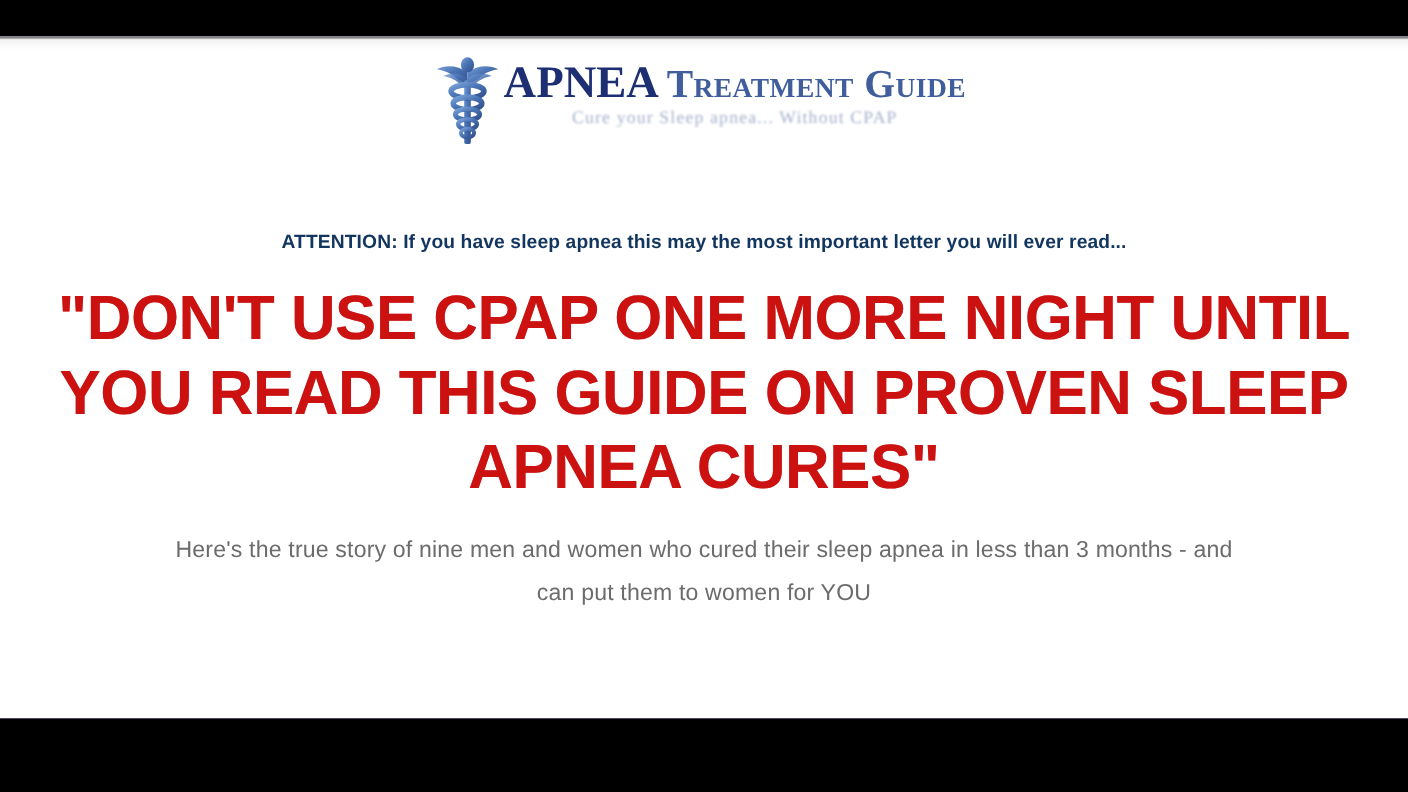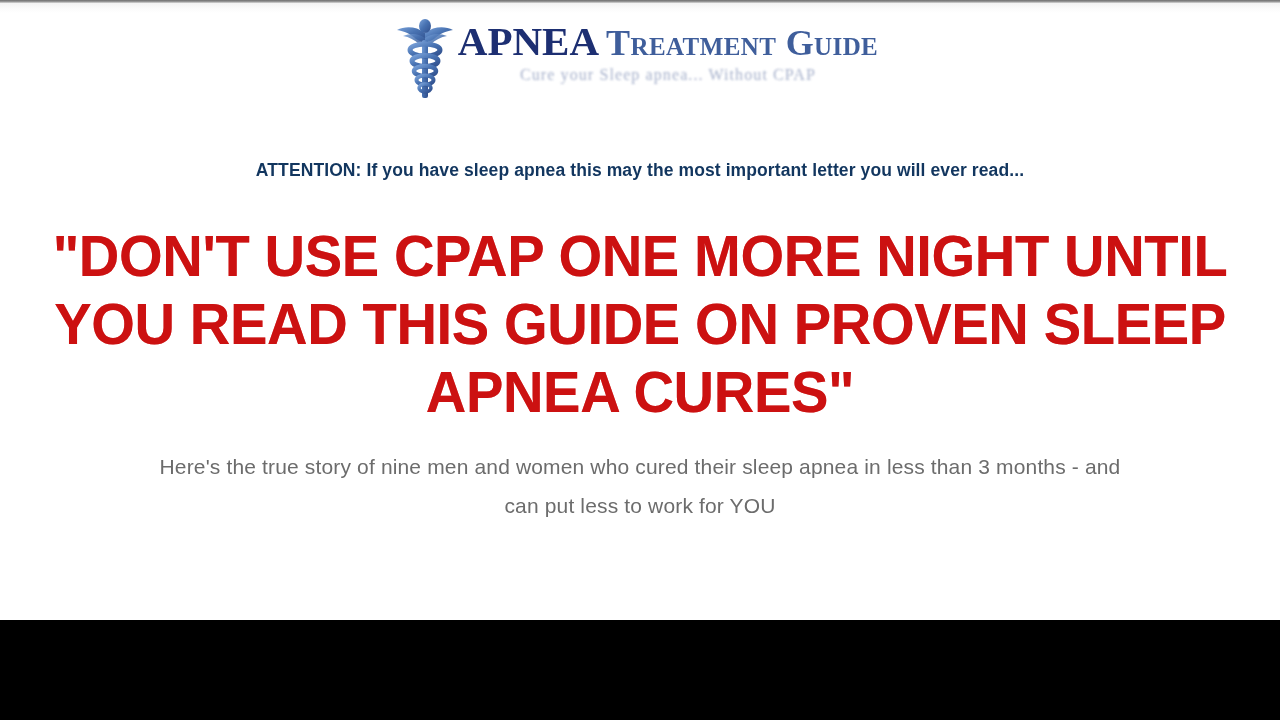--- a/index.html
+++ b/index.html
@@ -13,20 +13,21 @@
     overflow: hidden;
     font-family: "Liberation Sans", sans-serif;
   }
 
   #page {
     position: relative;
     width: 1280px;
     height: 620px;
     background: #4c1d95;
     overflow: hidden;
+    margin-top: 33px;
   }
 
   
   #top-strip {
     position: absolute;
     top: 0; left: 0;
     width: 1280px;
     height: 3px;
     background: linear-gradient(to bottom, #6f6f6f 0%, #8d8d8d 45%, #d8d8d8 100%);
   }
@@ -106,21 +107,21 @@
     letter-spacing: 1.1px;
     color: #9aa6c4;
     white-space: nowrap;
     filter: blur(0.9px);
     opacity: 0.88;
   }
 
   
   #attention-line {
     position: absolute;
-    top: 160px;
+    top: 176px;
     left: 0;
     width: 1280px;
     text-align: center;
     font-size: 17.5px;
     font-weight: 700;
     color: #12365f;
     letter-spacing: 0.1px;
     white-space: nowrap;
     filter: blur(0.25px);
   }
@@ -231,21 +232,21 @@
     <div id="attention-line">ATTENTION: If you have sleep apnea this may the most important letter you will ever read...</div>
 
     <div id="headline">
       <span class="hl-line">"DON'T USE CPAP ONE MORE NIGHT UNTIL</span>
       <span class="hl-line">YOU READ THIS GUIDE ON PROVEN SLEEP</span>
       <span class="hl-line">APNEA CURES"</span>
     </div>
 
     <div id="body-copy">
       <span class="bc-line">Here's the true story of nine men and women who cured their sleep apnea in less than 3 months - and</span>
-      <span class="bc-line">can put less to work for YOU</span>
+      <span class="bc-line">can put them to women for YOU</span>
     </div>
 
   </div>
 
   <div id="bottom-separator"></div>
   <div id="bottom-bar"></div>
 
 </div>
 
 </body></html>

